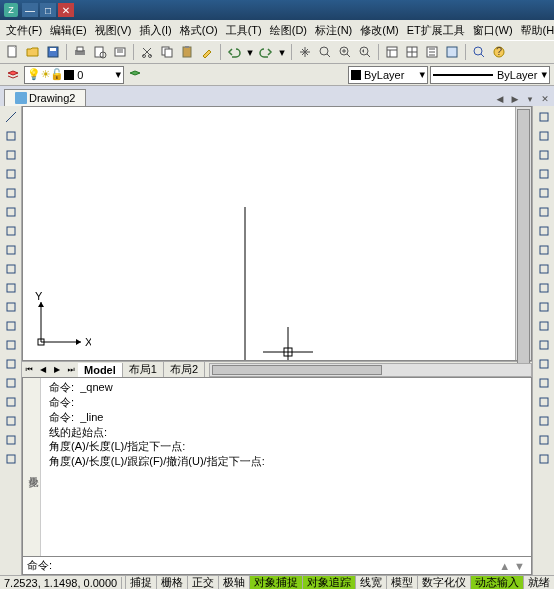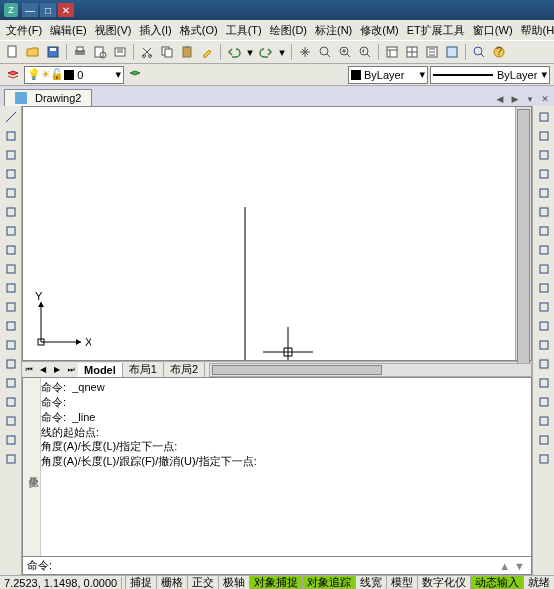--- a/index.html
+++ b/index.html
@@ -18,21 +18,21 @@
 .sep{width:1px;height:16px;background:#aaa;margin:0 2px}
 .layer-row{height:22px;background:#e8e8e0;border-bottom:1px solid #aaa;display:flex;align-items:center;padding:0 4px;gap:2px}
 .layer-combo{height:18px;border:1px solid #7a7a7a;background:#fff;display:flex;align-items:center;padding:0 2px;font-size:10px}
 .layer-combo.lc1{width:100px}
 .layer-combo.lc2{width:80px}
 .layer-combo.lc3{width:120px}
 .layer-swatch{width:10px;height:10px;background:#000;margin-right:3px}
 .layer-spacer{flex:1}
 .line-preview{width:60px;height:2px;background:#000}
 .doc-tabs{height:20px;background:#d8dce8;display:flex;align-items:flex-end;padding-left:4px}
-.doc-tab{background:#f5f5f0;border:1px solid #8a8a8a;border-bottom:none;padding:2px 10px;display:flex;align-items:center;gap:8px;font-size:10px}
+.doc-tab{background:#f5f5f0;border:1px solid #8a8a8a;border-bottom:none;padding:2px 10px;display:flex;align-items:center;gap:2px;font-size:10px}
 .doc-tab .ico{width:12px;height:12px;background:#6ad;border-radius:1px}
 .doc-tabs-right{margin-left:auto;display:flex;gap:1px;padding-right:2px}
 .dtbtn{width:14px;height:14px;display:flex;align-items:center;justify-content:center;font-size:9px;color:#555;cursor:pointer}
 .workspace{position:absolute;top:106px;left:0;right:0;bottom:14px;background:#e8e8e0;display:flex}
 .vtoolbar{width:22px;background:#e8e8e0;border-right:1px solid #aaa;display:flex;flex-direction:column;align-items:center;padding-top:2px;gap:1px}
 .vtoolbar.right{border-right:none;border-left:1px solid #aaa}
 .vbtn{width:18px;height:18px;display:flex;align-items:center;justify-content:center;cursor:pointer;color:#345}
 .vbtn svg{width:14px;height:14px;stroke:#2a4a7a;fill:none;stroke-width:1}
 .center{flex:1;display:flex;flex-direction:column}
 .canvas-wrap{flex:1;position:relative;background:#fff;border:1px solid #888}
@@ -40,21 +40,21 @@
 .vscroll{position:absolute;right:0;top:0;bottom:0;width:16px;background:#e0e0e0;border-left:1px solid #aaa}
 .vscroll .thumb{position:absolute;left:1px;right:1px;top:2px;height:260px;background:#c8c8c8;border:1px solid #888}
 .modeltabs{height:16px;background:#e8e8e0;display:flex;align-items:center;border-top:1px solid #aaa;font-size:10px}
 .navbtn{width:14px;height:14px;display:flex;align-items:center;justify-content:center;cursor:pointer;font-size:8px}
 .mtab{padding:1px 6px;border-right:1px solid #aaa;cursor:pointer}
 .mtab.active{background:#fff;font-weight:bold}
 .hscroll{flex:1;height:14px;background:#e0e0e0;margin-left:4px;position:relative;border:1px solid #aaa}
 .hscroll .thumb{position:absolute;left:2px;top:1px;bottom:1px;width:170px;background:#c8c8c8;border:1px solid #888}
 .cmdwin{height:180px;background:#fff;border:1px solid #888;display:flex;font-size:11px}
 .cmdside{width:18px;background:#f0f0e8;border-right:1px solid #ccc;writing-mode:vertical-rl;text-align:center;font-size:10px;padding-top:4px;color:#666}
-.cmdtext{flex:1;padding:2px 0;overflow:hidden;white-space:pre;line-height:1.35}
+.cmdtext{flex:1;padding:2px 8px;overflow:hidden;white-space:pre;line-height:1.35}
 .cmdinput-row{height:18px;background:#fff;border:1px solid #888;border-top:none;display:flex;align-items:center;padding:0 4px}
 .cmdinput-row .lbl{margin-right:4px}
 .cmdinput-row input{flex:1;border:none;outline:none;font-size:11px}
 .statusbar{position:absolute;left:0;right:0;bottom:0;height:14px;background:#e8e8e0;border-top:1px solid #aaa;display:flex;align-items:flex-end;font-size:10px}
 .coords{padding:0 4px;border-right:1px solid #aaa}
 .st-spacer{flex:1}
 .stbtn{padding:0 4px;border-left:1px solid #aaa;cursor:pointer;height:100%;display:flex;align-items:center}
 .stbtn.active{background:#84cc16}
 .ucs{position:absolute;left:8px;bottom:8px;width:60px;height:60px;pointer-events:none}
 </style>

